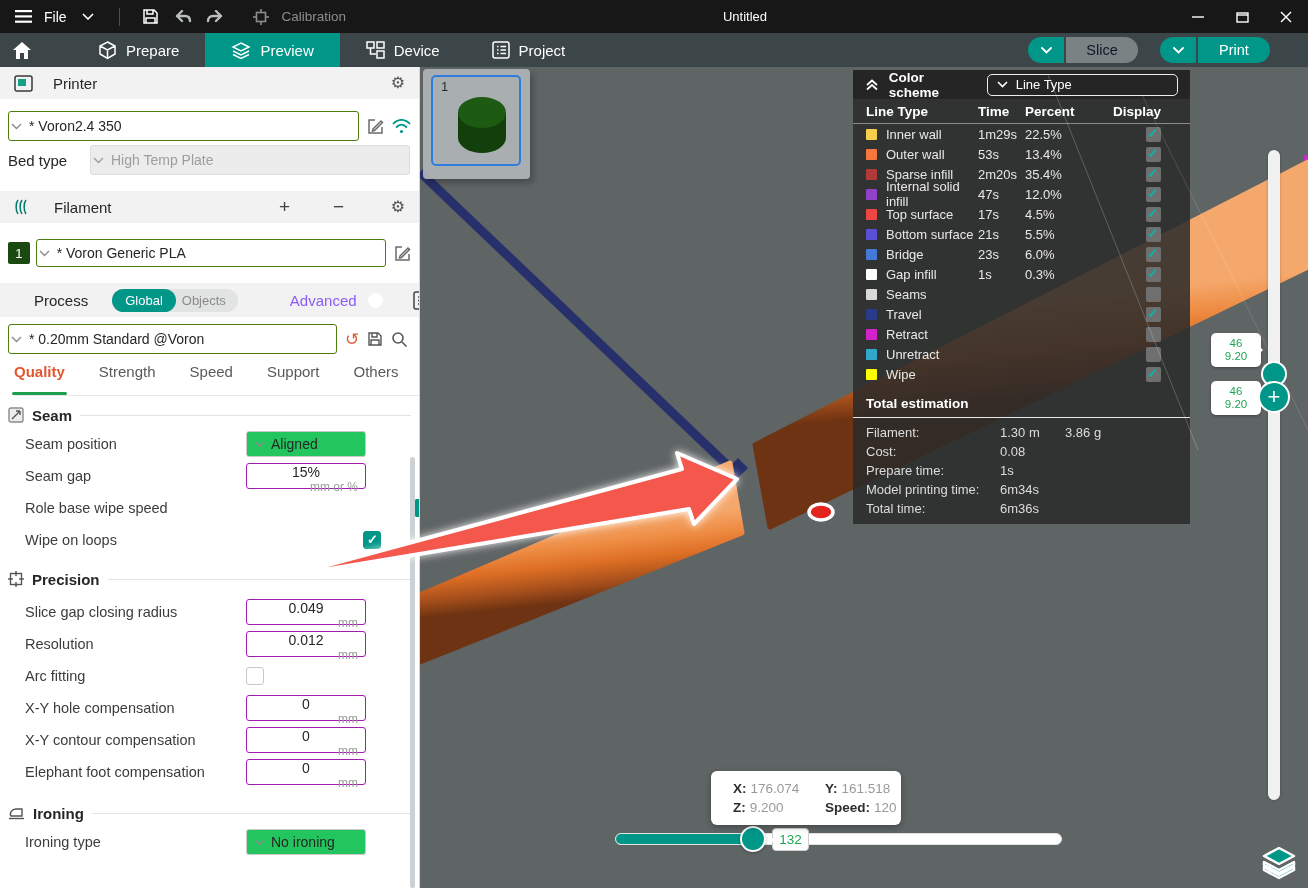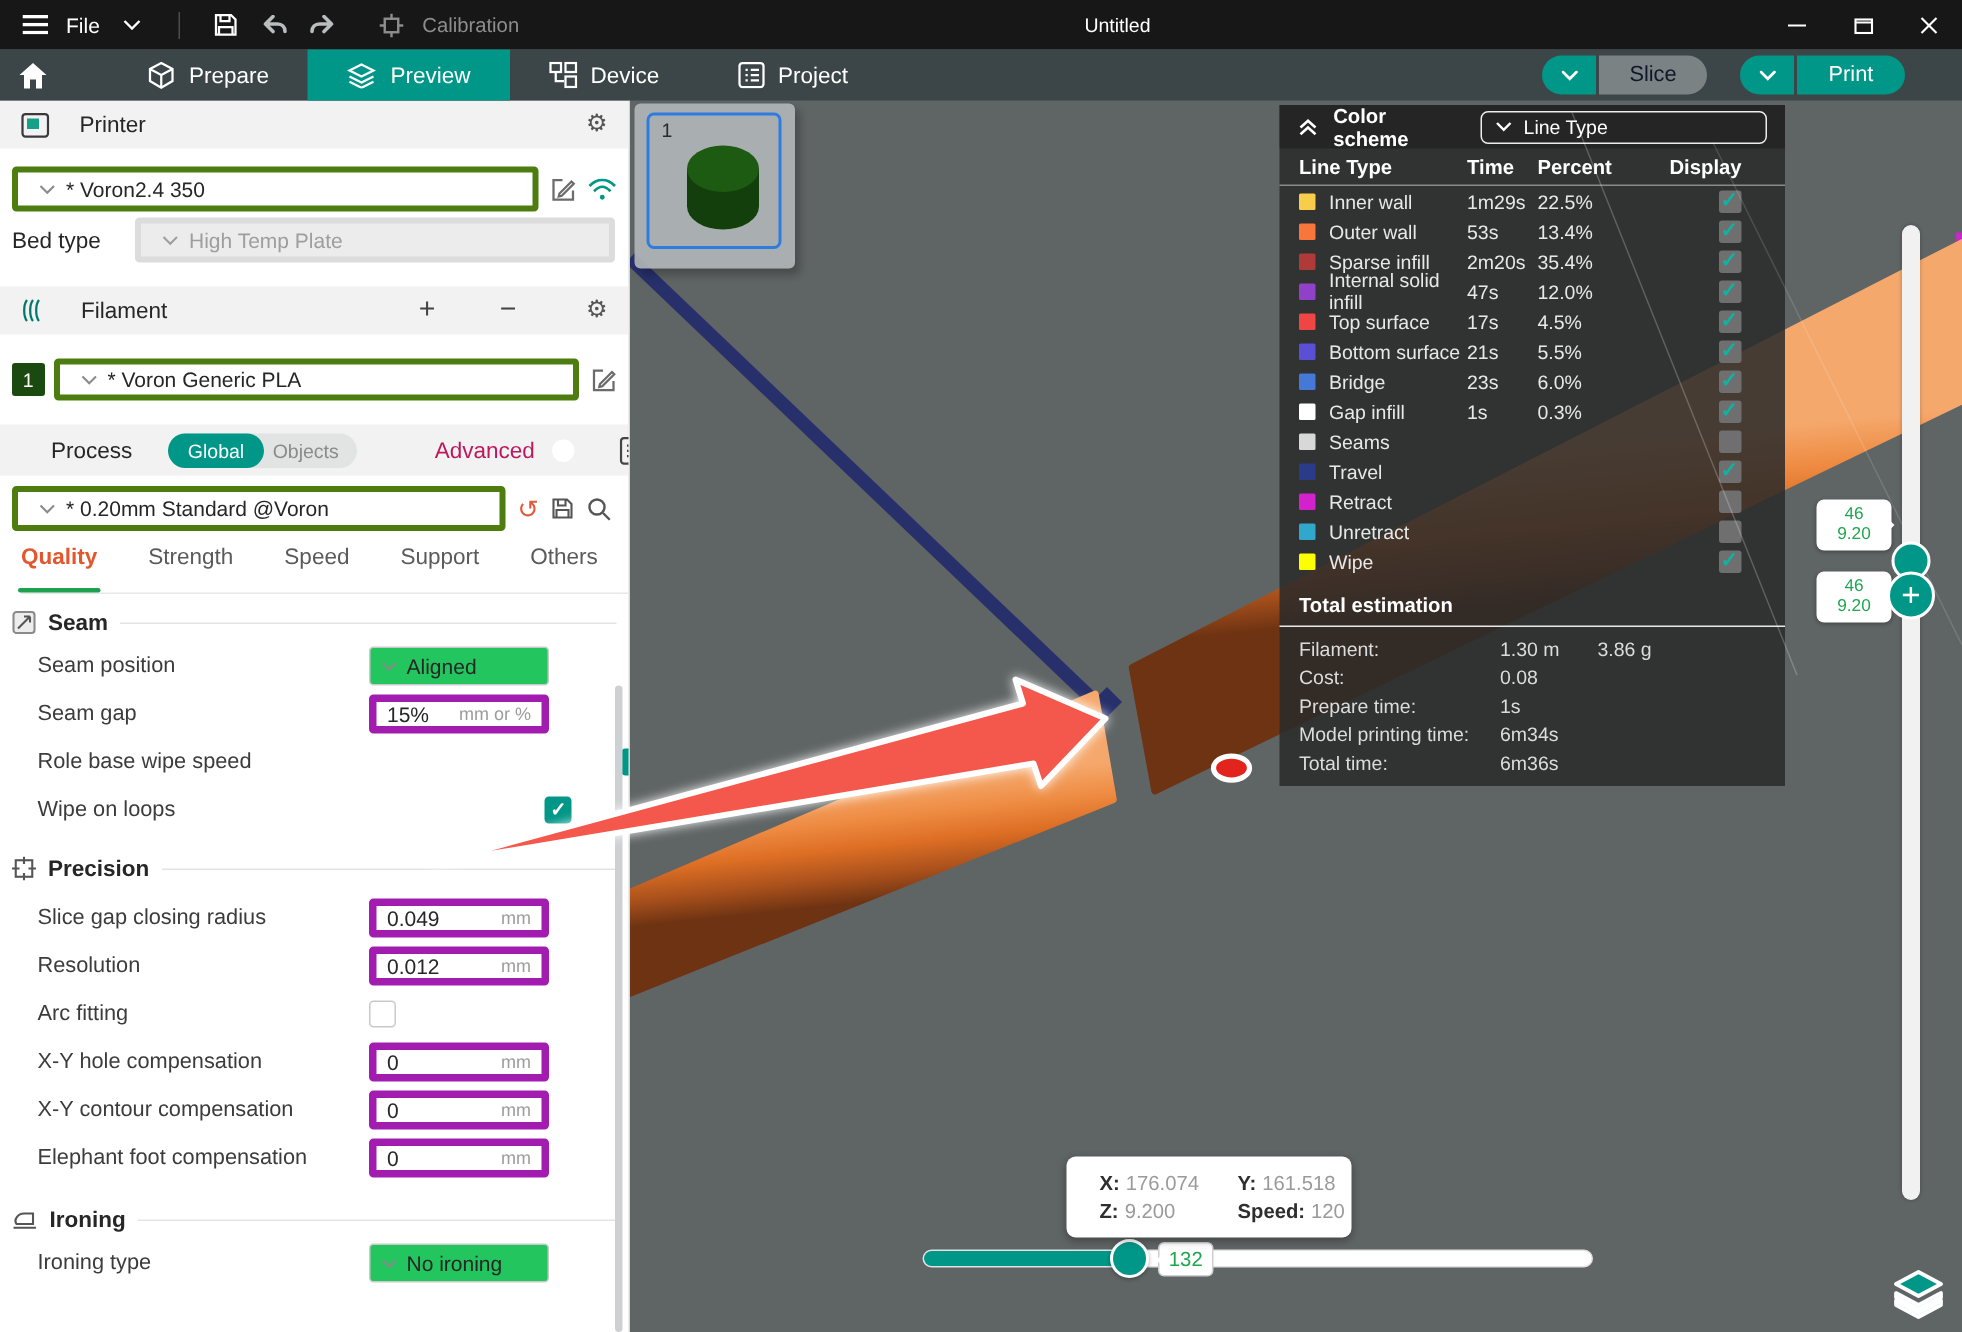--- a/index.html
+++ b/index.html
@@ -29,54 +29,54 @@
   .split-main.disabled { background:#7A8284; color:#0f172a; }
   .split-main.primary  { background:#009688; color:#fff; }
 
   
   #leftpanel { position:absolute; left:0; top:67px; width:420px; height:821px; background:#fff; border-right:1px solid #D6D8D8; z-index:5; overflow:hidden; }
   .sec-header { height:32px; background:#F1F2F1; display:flex; align-items:center; gap:20px; padding:0 14px; }
   .sec-title { font-size:15px; color:#262626; }
   .sec-sp { flex:1; }
   .gear { color:#555; font-size:16px; line-height:1; }
   .pm { font-size:19px; color:#444; width:20px; text-align:center; }
-  .combo { height:30px; border:4px solid #4d7c0f; border-radius:3px; background:#fff; display:flex; align-items:center; gap:7px; padding:0 14px; font-size:14px; color:#262626; }
+  .combo { height:30px; border:1px solid #4d7c0f; border-radius:3px; background:#fff; display:flex; align-items:center; gap:7px; padding:0 2px; font-size:14px; color:#262626; }
   .combo .chev { color:#8a8a8a; }
   .combo.gray { background:#ECECEC; border-color:#DCDCDC; color:#9E9E9E; }
   .row { display:flex; align-items:center; }
   #printer-row { margin:12px 8px 0 8px; }
   #printer-row .combo { width:358px; }
   #bed-row { margin:4px 8px 0 8px; height:30px; }
   #bed-row .label { width:82px; font-size:15px; color:#262626; }
   #bed-row .combo { width:320px; }
   #filament-header { margin-top:16px; }
   #filament-row { margin:16px 8px 0 8px; height:28px; }
   #filament-badge { width:22px; height:22px; background:#1B4A10; color:#fff; font-size:13px; display:flex; align-items:center; justify-content:center; border-radius:2px; }
   #filament-row .combo { width:356px; height:28px; margin-left:6px; }
   #process-header { margin-top:16px; height:34px; }
   .pill-toggle { display:flex; align-items:center; background:#E2E3E3; border-radius:12px; height:23px; }
   .pill-on { background:#009688; color:#fff; border-radius:12px; height:23px; padding:0 13px; display:flex; align-items:center; font-size:13px; }
   .pill-off { color:#8a8a8a; font-size:13px; padding:0 12px 0 6px; }
-  #advanced-label { font-size:15px; color:#be185d; margin-left:12px; }
+  #advanced-label { font-size:15px; color:#8b5cf6; margin-left:12px; }
   .switch { width:32px; height:19px; background:#009688; border-radius:10px; position:relative; margin-left:8px; }
   .switch::after { content:""; position:absolute; right:2px; top:2px; width:15px; height:15px; background:#fff; border-radius:50%; }
   #preset-row { margin:7px 8px 0 8px; align-items:center; }
   #preset-row .combo { width:329px; }
   .mini-ico { margin-left:8px; display:flex; align-items:center; }
   #proc-tabs { display:flex; margin:9px 0 0 14px; gap:0; border-bottom:1px solid #E8E8E8; height:33px; }
   .ptab { font-size:15px; color:#5a5a5a; padding:0 0 0 0; margin-right:34px; position:relative; display:flex; align-items:flex-start; }
   .ptab.active { color:#E4572E; font-weight:bold; }
   .ptab.active::after { content:""; position:absolute; left:-2px; right:-2px; bottom:0; height:3px; background:#1DA14E; border-radius:2px; }
   .group-header { display:flex; align-items:center; gap:8px; margin:6px 8px 0 8px; height:26px; }
   .group-title { font-size:15px; font-weight:bold; color:#262626; }
   .group-line { flex:1; height:1px; background:#E3E3E3; }
   .param-row { height:32px; display:flex; align-items:center; }
   .param-label { margin-left:25px; font-size:14.5px; color:#3C3C3C; }
   .param-ctrl { position:absolute; left:246px; }
-  .inputbox { width:120px; height:26px; border:5px solid #a21caf; border-radius:3px; background:#fff; display:flex; align-items:center; padding:0 7px; font-size:14px; color:#262626; }
+  .inputbox { width:120px; height:26px; border:1px solid #a21caf; border-radius:3px; background:#fff; display:flex; align-items:center; padding:0 7px; font-size:14px; color:#262626;flex-direction:column; }
   .inputbox .sfx { margin-left:auto; font-size:12px; color:#9C9C9C; }
   .inputbox.disabled { background:#EFEFEF; border-color:#E0E0E0; color:#9C9C9C; }
   .selbox { width:120px; height:26px; border:1px solid #C9C9C9; border-radius:3px; background:#22c55e; display:flex; align-items:center; gap:6px; padding:0 7px; font-size:14px; color:#262626; }
   .check { width:18px; height:18px; border:1px solid #C9C9C9; border-radius:3px; background:#fff; }
   .check.on { background:#009688; border-color:#009688; position:relative; }
   .check.on::after { content:"✓"; position:absolute; left:3px; top:0px; color:#fff; font-size:13px; font-weight:bold; }
   #lp-scrollbar { position:absolute; right:4px; top:390px; width:5px; height:431px; background:#CDD1D3; border-radius:3px; }
   .prow { position:relative; }
 
   

